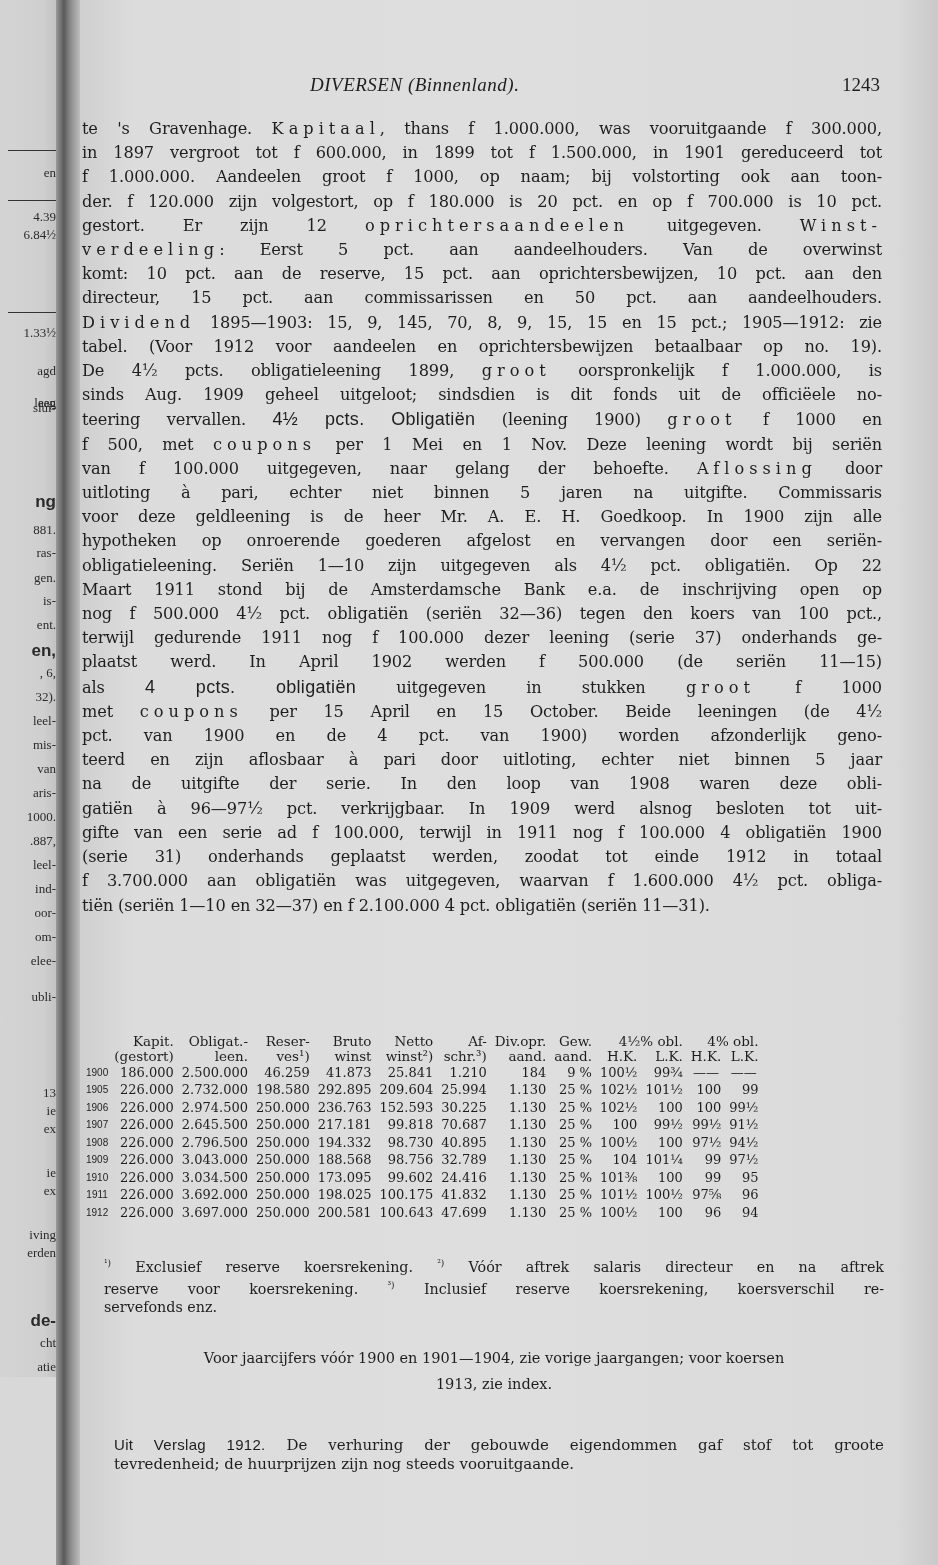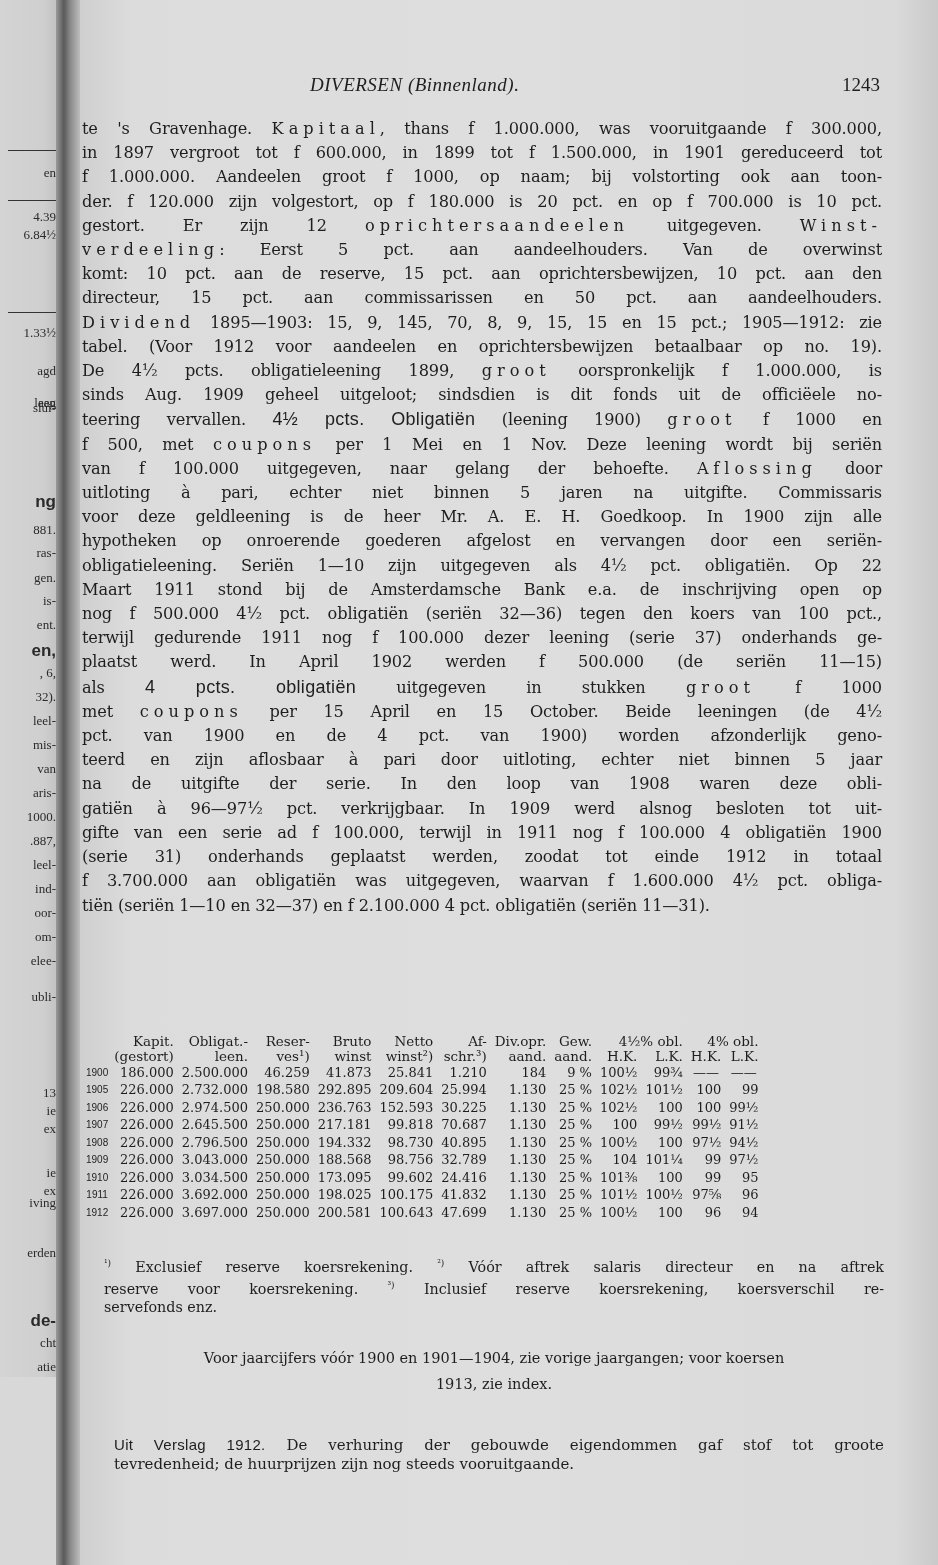--- a/index.html
+++ b/index.html
@@ -106,21 +106,21 @@
     <div class="frag" style="top: 882px;">ind-</div>
     <div class="frag" style="top: 906px;">oor-</div>
     <div class="frag" style="top: 930px;">om-</div>
     <div class="frag" style="top: 954px;">elee-</div>
     <div class="frag" style="top: 978px; margin-top: 12px;">ubli-</div>
     <div class="frag" style="top: 1086px;">13</div>
     <div class="frag" style="top: 1104px;">ie</div>
     <div class="frag" style="top: 1122px;">ex</div>
     <div class="frag" style="top: 1166px;">ie</div>
     <div class="frag" style="top: 1184px;">ex</div>
-    <div class="frag" style="top: 1196px;">iving</div>
+    <div class="frag" style="top: 1228px;">iving</div>
     <div class="frag" style="top: 1246px;">erden</div>
     <div class="frag bold" style="top: 1312px;">de-</div>
     <div class="frag" style="top: 1336px; text-align: center;">cht</div>
     <div class="frag" style="top: 1360px;">atie</div>
     <div class="frag" style="top: 1384px;">ver-</div>
     <div class="frag" style="top: 1408px;">en;</div>
     <div class="frag" style="top: 1432px;">llen</div>
     <div class="frag-rule" style="top: 150px;"></div>
     <div class="frag-rule" style="top: 200px;"></div>
     <div class="frag-rule" style="top: 312px;"></div>

